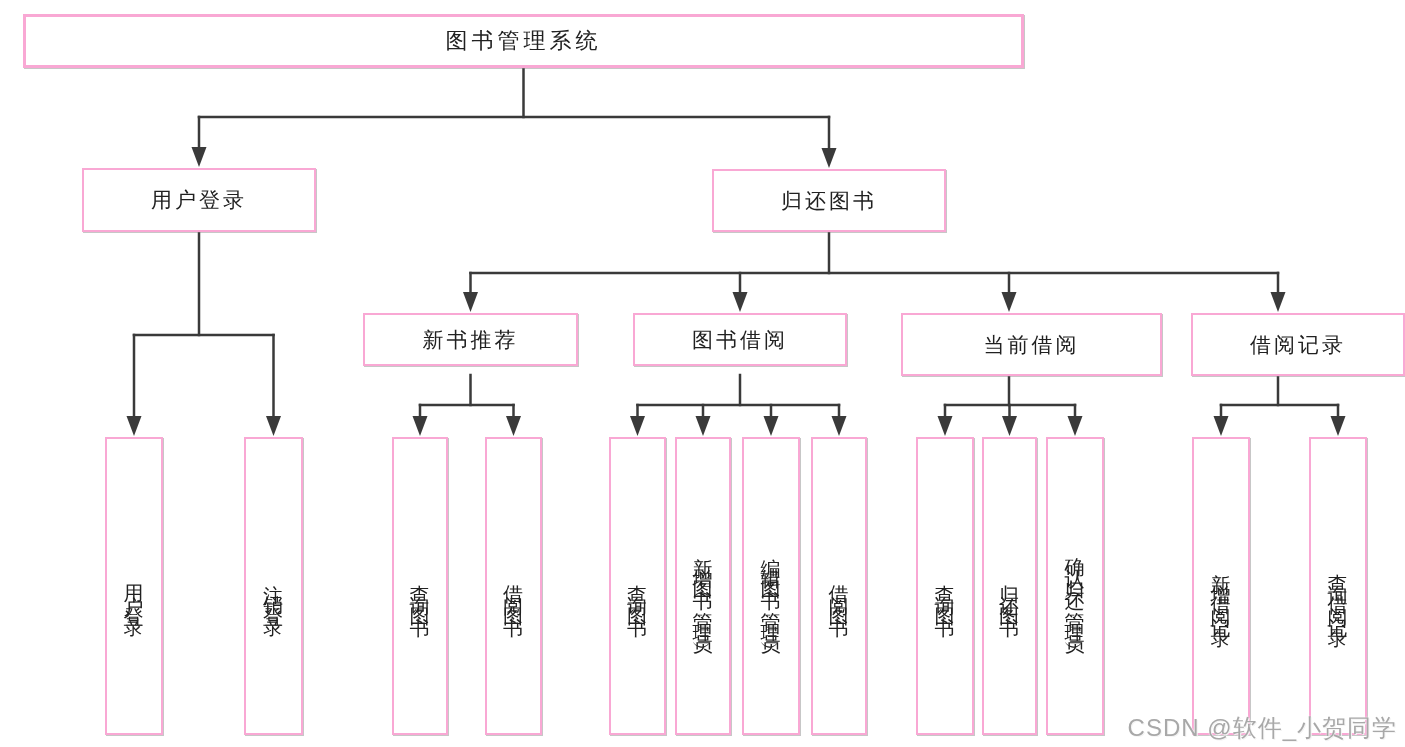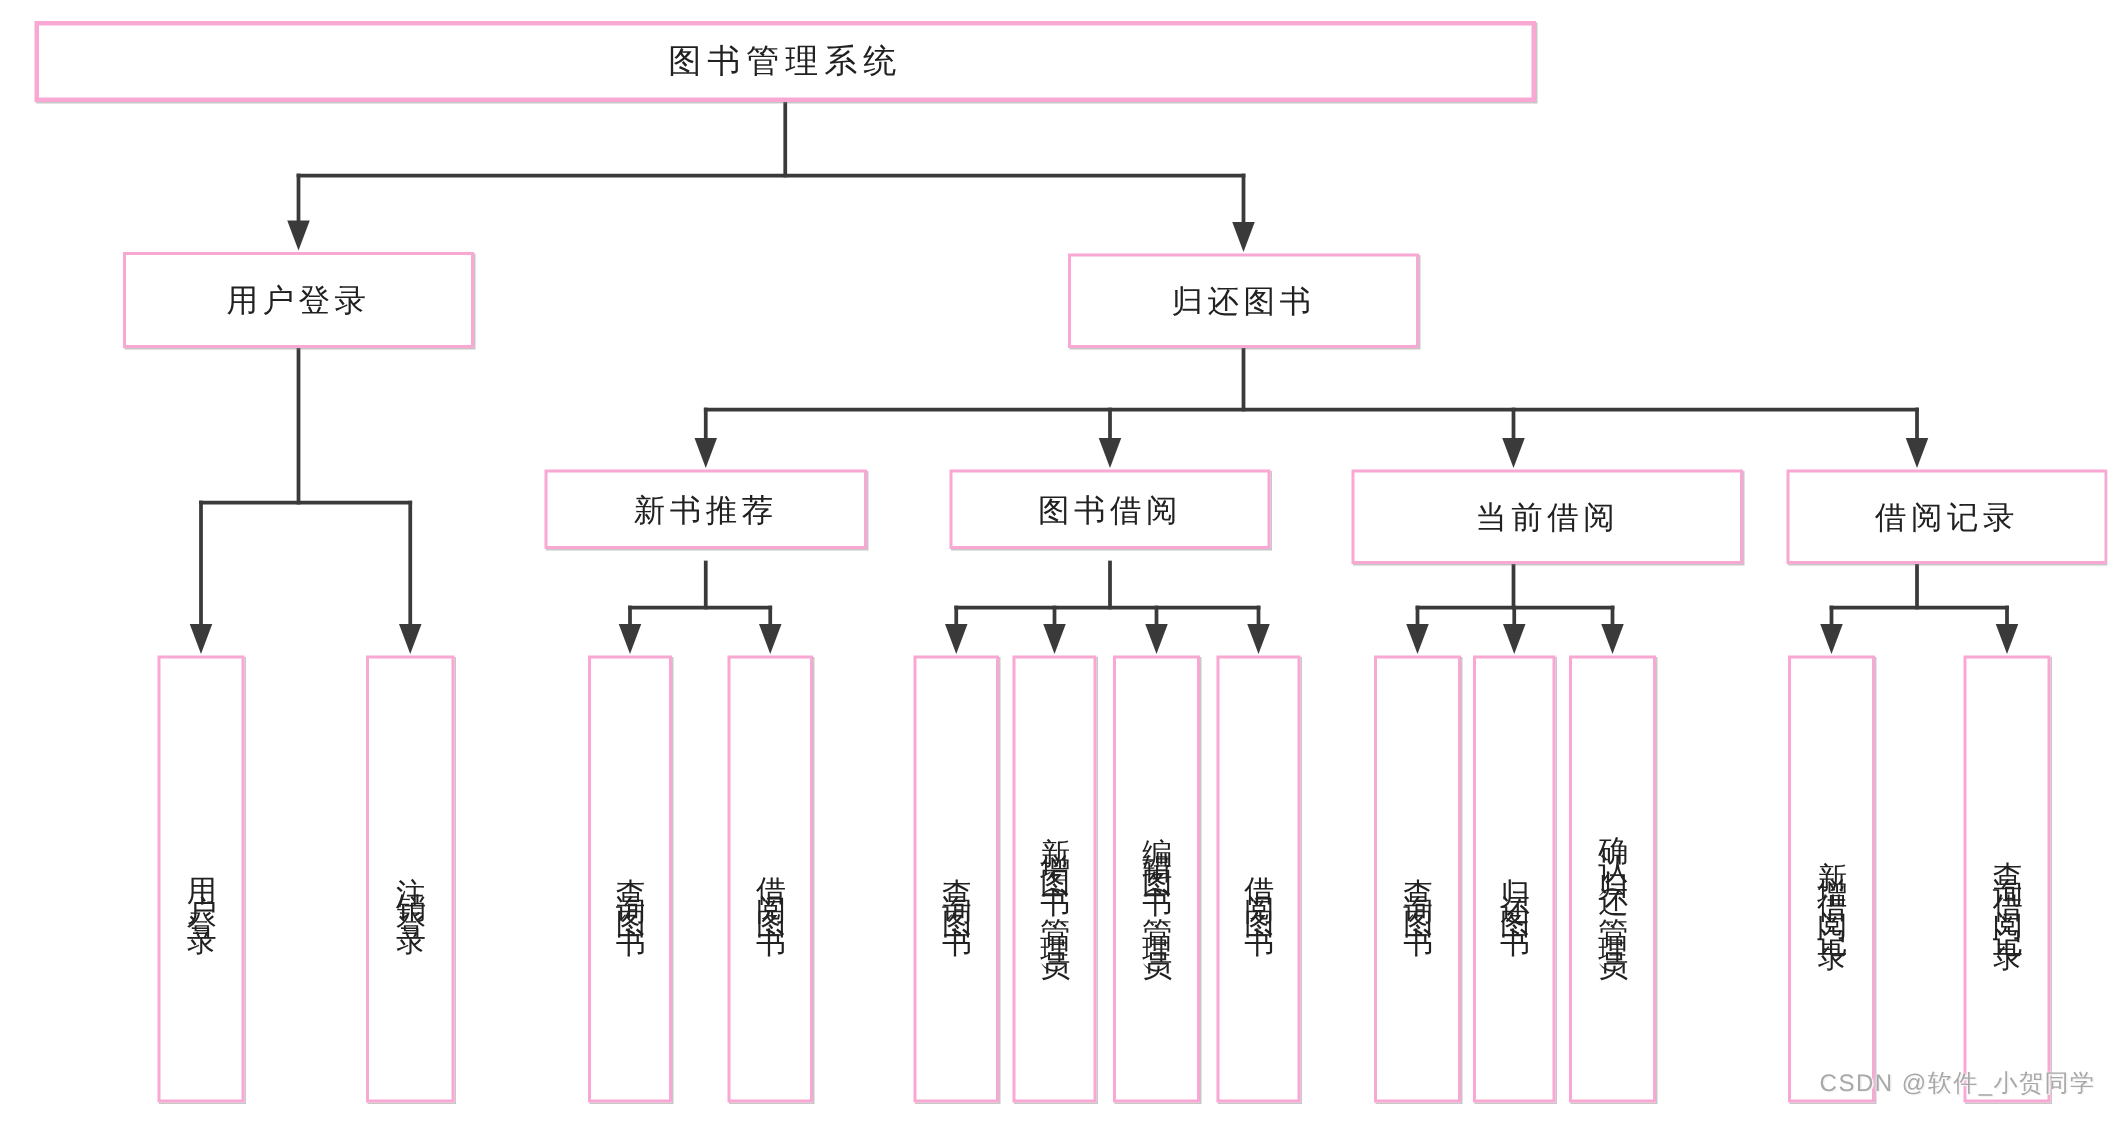--- a/index.html
+++ b/index.html
@@ -36,21 +36,21 @@
     writing-mode:vertical-rl;
     font-size:20px;
     letter-spacing:11px;
     line-height:1;
     padding-top:10px; 
   }
   .watermark{
     position:absolute;
     top:712px;
     right:8px;
-    font-size:16px;
+    font-size:24px;
     letter-spacing:1px;
     color:#a8a8a8;
     text-shadow:0 0 2px #ffffff,1px 1px 0 #f2f2f2;
     white-space:nowrap;
     z-index:5;
   }
 </style>
 </head>
 <body>
 

